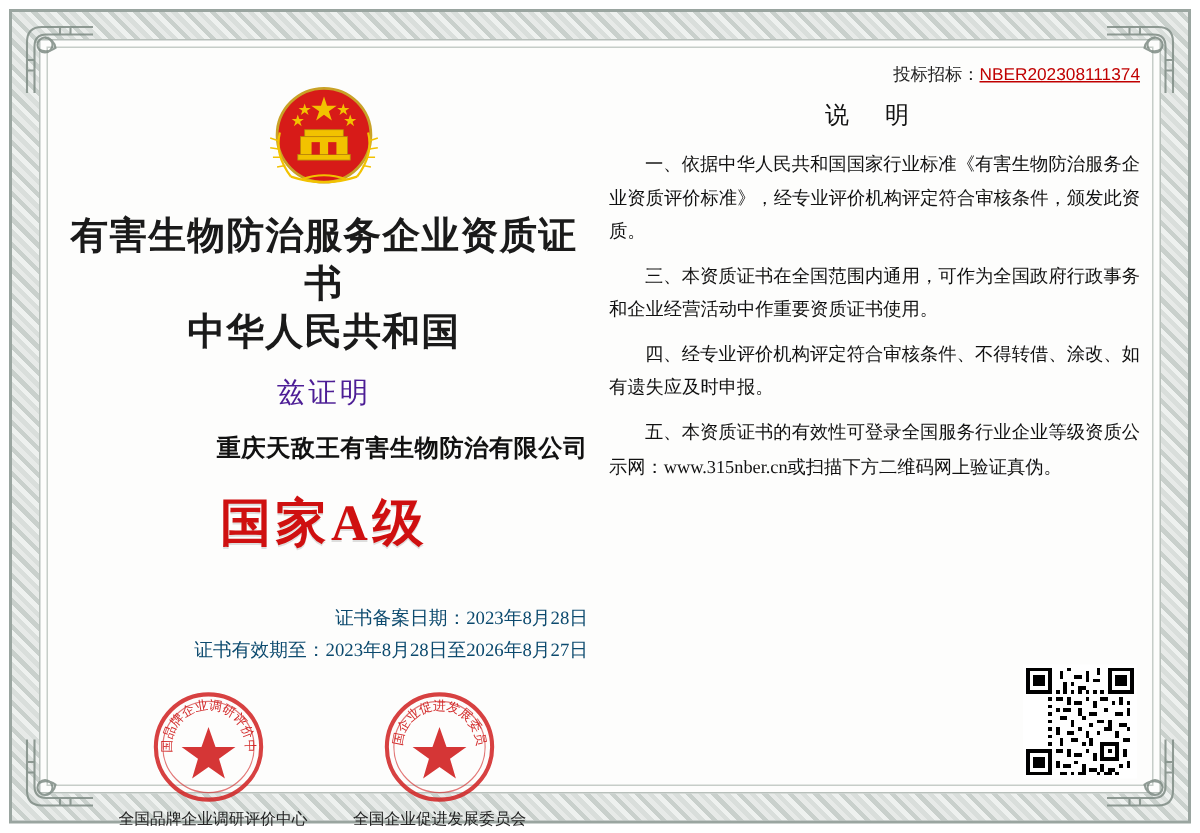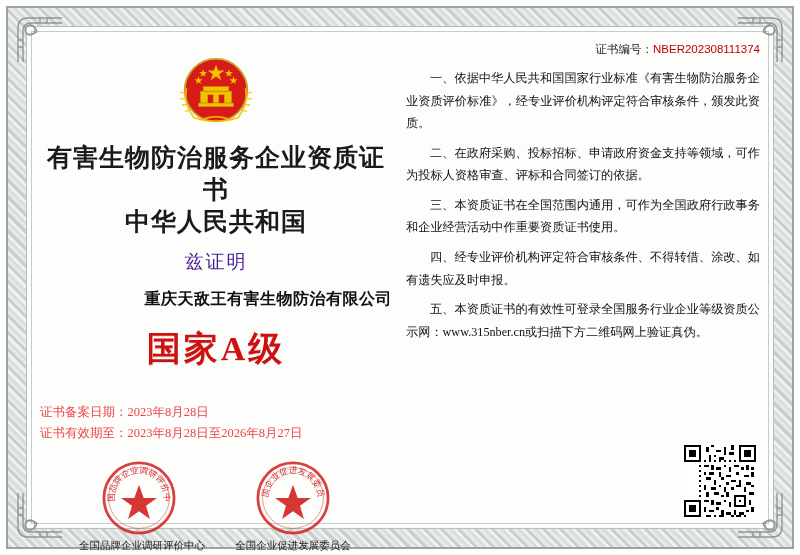--- a/index.html
+++ b/index.html
@@ -124,24 +124,24 @@
     font-weight: bold;
     color: #cf1010;
     letter-spacing: 3px;
     margin-top: 16px;
     text-shadow: 0 1px 0 rgba(0,0,0,.12);
   }
 
   .dates {
     margin-top: 30px;
     font-size: 12.5px;
-    color: #ef4444;
+    color: #0c4a6e;
     font-family: "Liberation Serif", serif;
     line-height: 1.7;
-    text-align: left;
+    text-align: right;
   }
   .dates .row { white-space: nowrap; }
   .dates .lbl { letter-spacing: 0px; }
 
   
   .seals {
     margin-top: 14px;
     display: flex;
     justify-content: center;
     gap: 34px;
@@ -174,20 +174,21 @@
     text-align: right;
     font-size: 11.5px;
     color: #222;
     font-family: "Liberation Serif", serif;
     margin-bottom: 10px;
   }
   .cert-no .num {
     color: #c00000;
     font-family: "Liberation Sans", sans-serif;
     font-size: 11.5px;
+    text-decoration: underline;
   }
 
   .shuoming {
     text-align: center;
     font-size: 16px;
     font-family: "Liberation Serif", serif;
     letter-spacing: 10px;
     color: #111;
     margin-bottom: 10px;
     margin-top: 4px;
@@ -357,26 +358,26 @@
             </svg>
           </div>
           <div class="seal-caption">全国企业促进发展委员会</div>
         </div>
       </div>
     </div>
 
     <div class="right">
 
       <div class="cert-no">
-        <span>证书编号：</span><span class="num">NBER202308111374</span>
-      </div>
-
+        <span>投标招标：</span><span class="num">NBER202308111374</span>
+      </div>
+
+      <div class="shuoming">说  明</div>
 
       <div class="clause">一、依据中华人民共和国国家行业标准《有害生物防治服务企业资质评价标准》，经专业评价机构评定符合审核条件，颁发此资质。</div>
-      <div class="clause">二、在政府采购、投标招标、申请政府资金支持等领域，可作为投标人资格审查、评标和合同签订的依据。</div>
       <div class="clause">三、本资质证书在全国范围内通用，可作为全国政府行政事务和企业经营活动中作重要资质证书使用。</div>
       <div class="clause">四、经专业评价机构评定符合审核条件、不得转借、涂改、如有遗失应及时申报。</div>
       <div class="clause">五、本资质证书的有效性可登录全国服务行业企业等级资质公示网：www.315nber.cn或扫描下方二维码网上验证真伪。</div>
 
       <div class="qr">
         <svg viewBox="0 0 29 29" shape-rendering="crispEdges">
           <rect width="29" height="29" fill="#ffffff"></rect>
           <g fill="#000000">
 
             <rect x="0" y="0" width="7" height="1"></rect>

